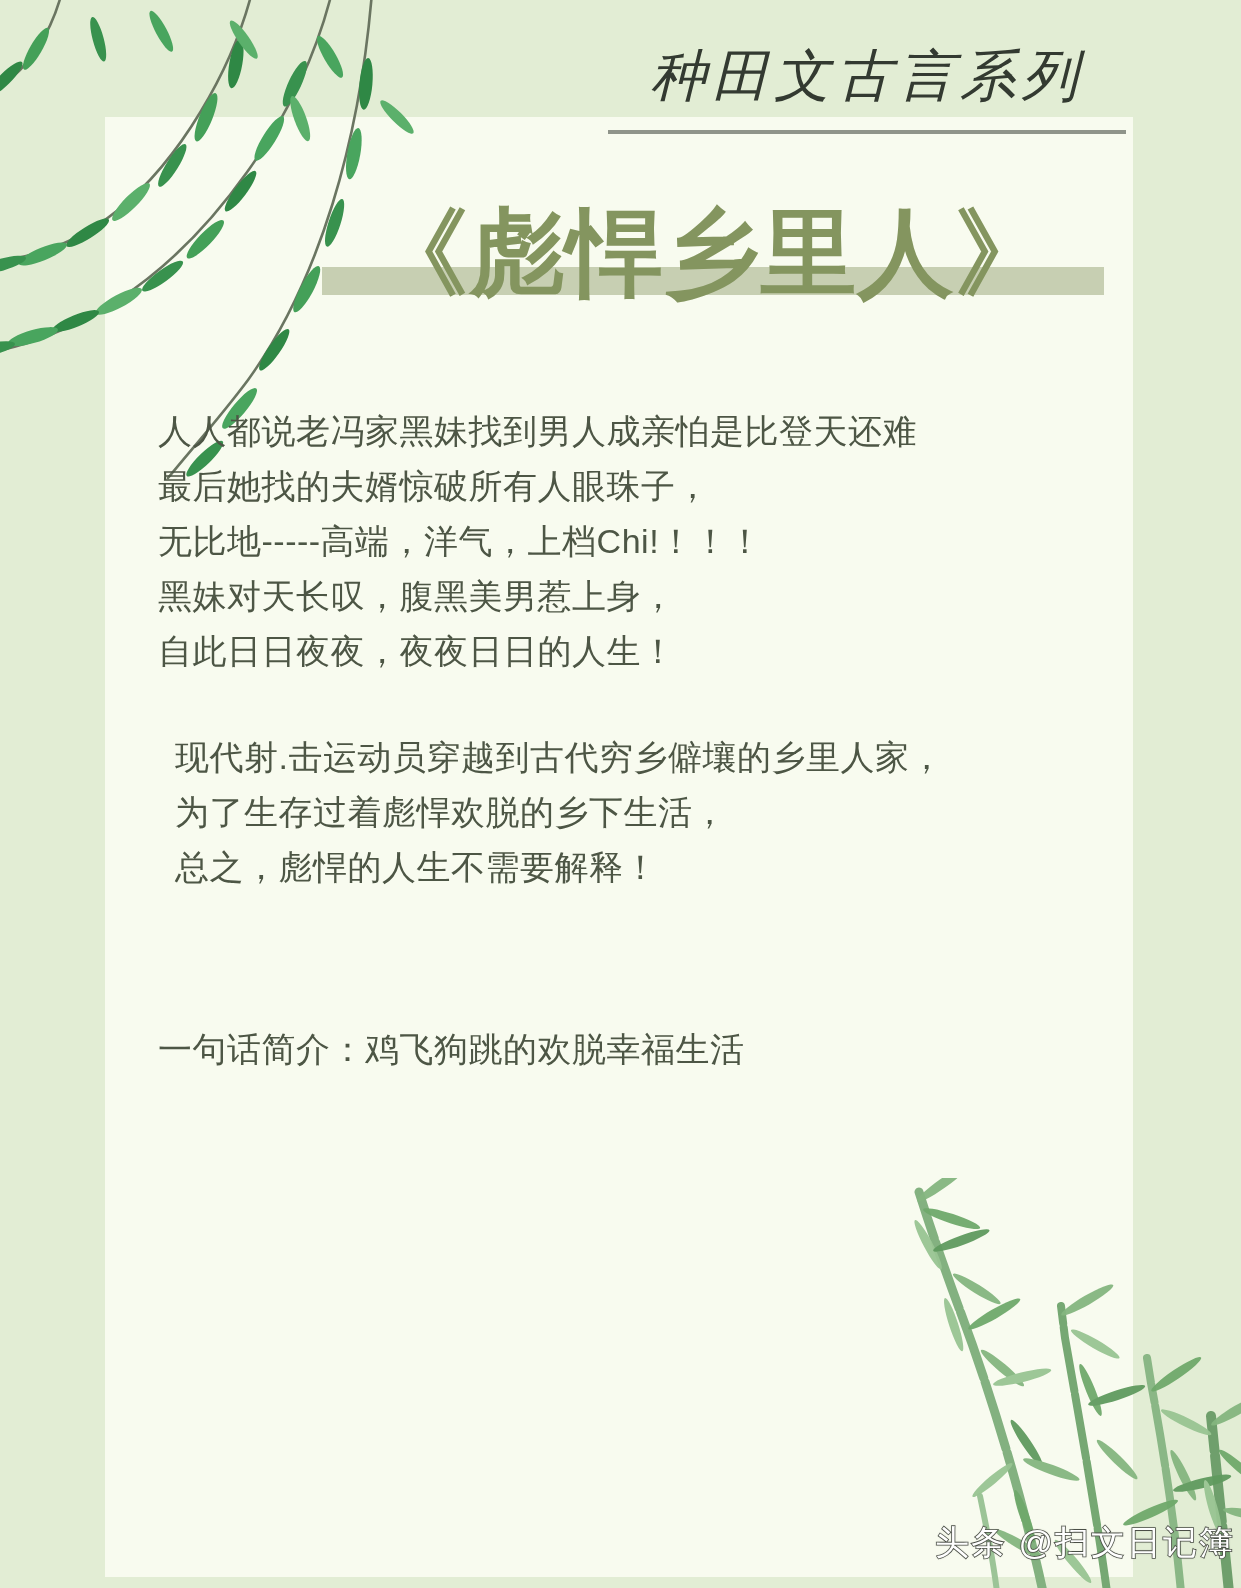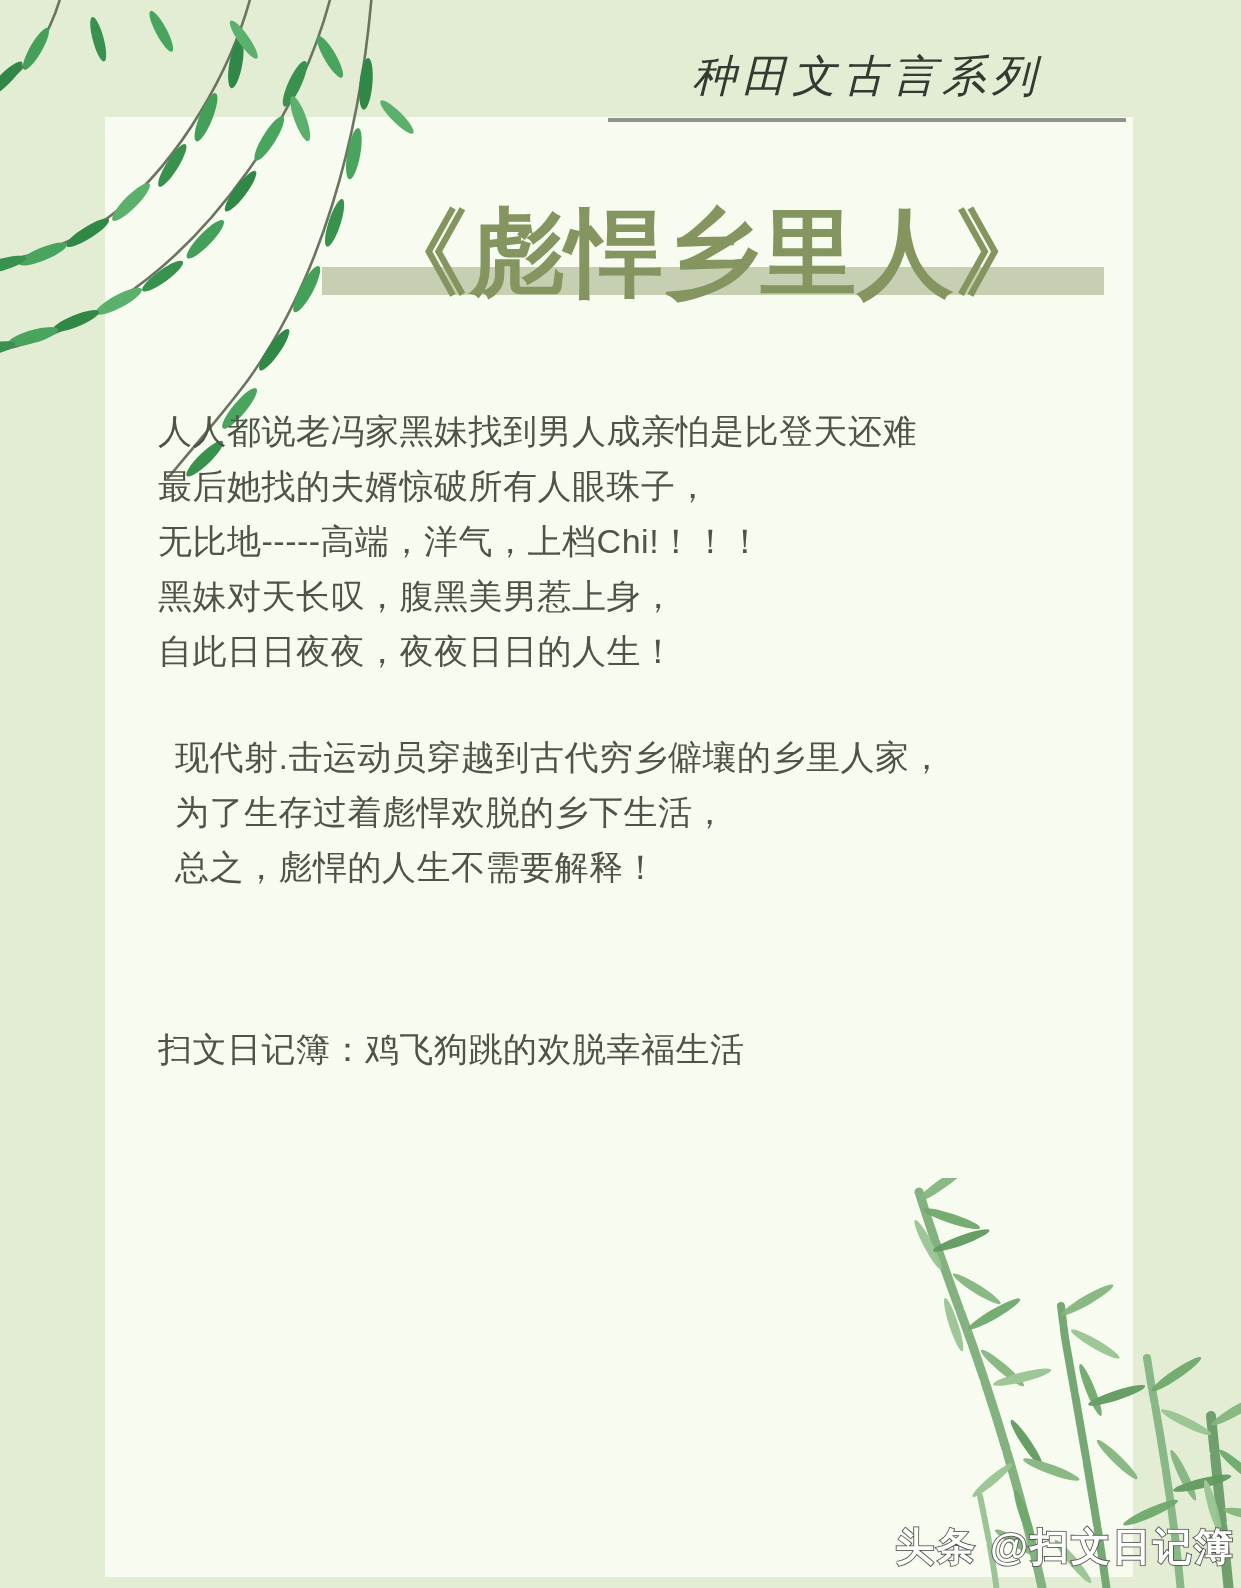--- a/index.html
+++ b/index.html
@@ -24,24 +24,25 @@
   .card{
     position:absolute;left:105px;top:117px;
     width:1028px;height:1460px;
     background:var(--card-bg);
   }
   .series-header{
     position:absolute;left:608px;top:34px;width:518px;
     text-align:center;
     font-family:"DejaVu Serif", serif;
     font-style:italic;
-    font-size:44px;line-height:84px;
+    font-size:56px;line-height:84px;
     letter-spacing:6px;
     color:var(--header-text);
     border-bottom:4px solid var(--underline-gray);
+    padding-bottom:12px;
   }
   .title-bar{
     position:absolute;left:322px;top:267px;
     width:782px;height:28px;
     background:var(--title-bar);
   }
   .book-title{
     position:absolute;left:318px;top:190px;width:788px;
     text-align:center;
     font-size:96px;font-weight:800;
@@ -60,21 +61,21 @@
     white-space:pre-line;
     letter-spacing:0.5px;
   }
   .para-1{position:absolute;left:0;top:404px;}
   .para-2{position:absolute;left:17px;top:730px;}
   .para-3{position:absolute;left:0;top:1022px;}
   .willow{position:absolute;left:0;top:0;pointer-events:none;}
   .bamboo{position:absolute;left:875px;top:1178px;pointer-events:none;}
   .watermark{
     position:absolute;right:6px;top:1520px;
-    font-size:39px;font-weight:bold;
+    font-size:34px;font-weight:normal;
     letter-spacing:2px;
     color:var(--watermark-fill);
     -webkit-text-stroke:1.6px var(--watermark-outline);
     paint-order:stroke fill;
     text-shadow:0 0 2px rgba(70,75,65,.55);
     white-space:nowrap;
   }
 </style>
 </head>
 <body>
@@ -132,21 +133,21 @@
 
   <div class="body-text">
     <p class="para-1">人人都说老冯家黑妹找到男人成亲怕是比登天还难
 最后她找的夫婿惊破所有人眼珠子，
 无比地-----高端，洋气，上档Chi!！！！
 黑妹对天长叹，腹黑美男惹上身，
 自此日日夜夜，夜夜日日的人生！</p>
     <p class="para-2">现代射.击运动员穿越到古代穷乡僻壤的乡里人家，
 为了生存过着彪悍欢脱的乡下生活，
 总之，彪悍的人生不需要解释！</p>
-    <p class="para-3">扫文日记簿：鸡飞狗跳的欢脱幸福生活</p>
+    <p class="para-3">一句话简介：鸡飞狗跳的欢脱幸福生活</p>
   </div>
 
   <svg class="bamboo" width="366" height="410" viewBox="0 0 366 410" aria-hidden="true">
     <g fill="none" stroke-linecap="round">
       <path d="M 168 414 C 150 330, 118 220, 84 130 C 70 92, 56 52, 44 14" stroke="#83b180" stroke-width="9" stroke-dasharray="70 4"></path>
       <path d="M 232 414 C 222 340, 206 250, 190 160 L 186 128" stroke="#76a873" stroke-width="8" stroke-dasharray="64 4"></path>
       <path d="M 306 414 C 300 350, 290 280, 276 205 L 272 180" stroke="#8ab786" stroke-width="8" stroke-dasharray="60 4"></path>
       <path d="M 354 414 L 336 238" stroke="#6f9f6c" stroke-width="10" stroke-dasharray="66 5"></path>
       <path d="M 122 414 C 118 382, 112 352, 105 318" stroke="#9cc497" stroke-width="6" stroke-dasharray="48 4"></path>
     </g>

